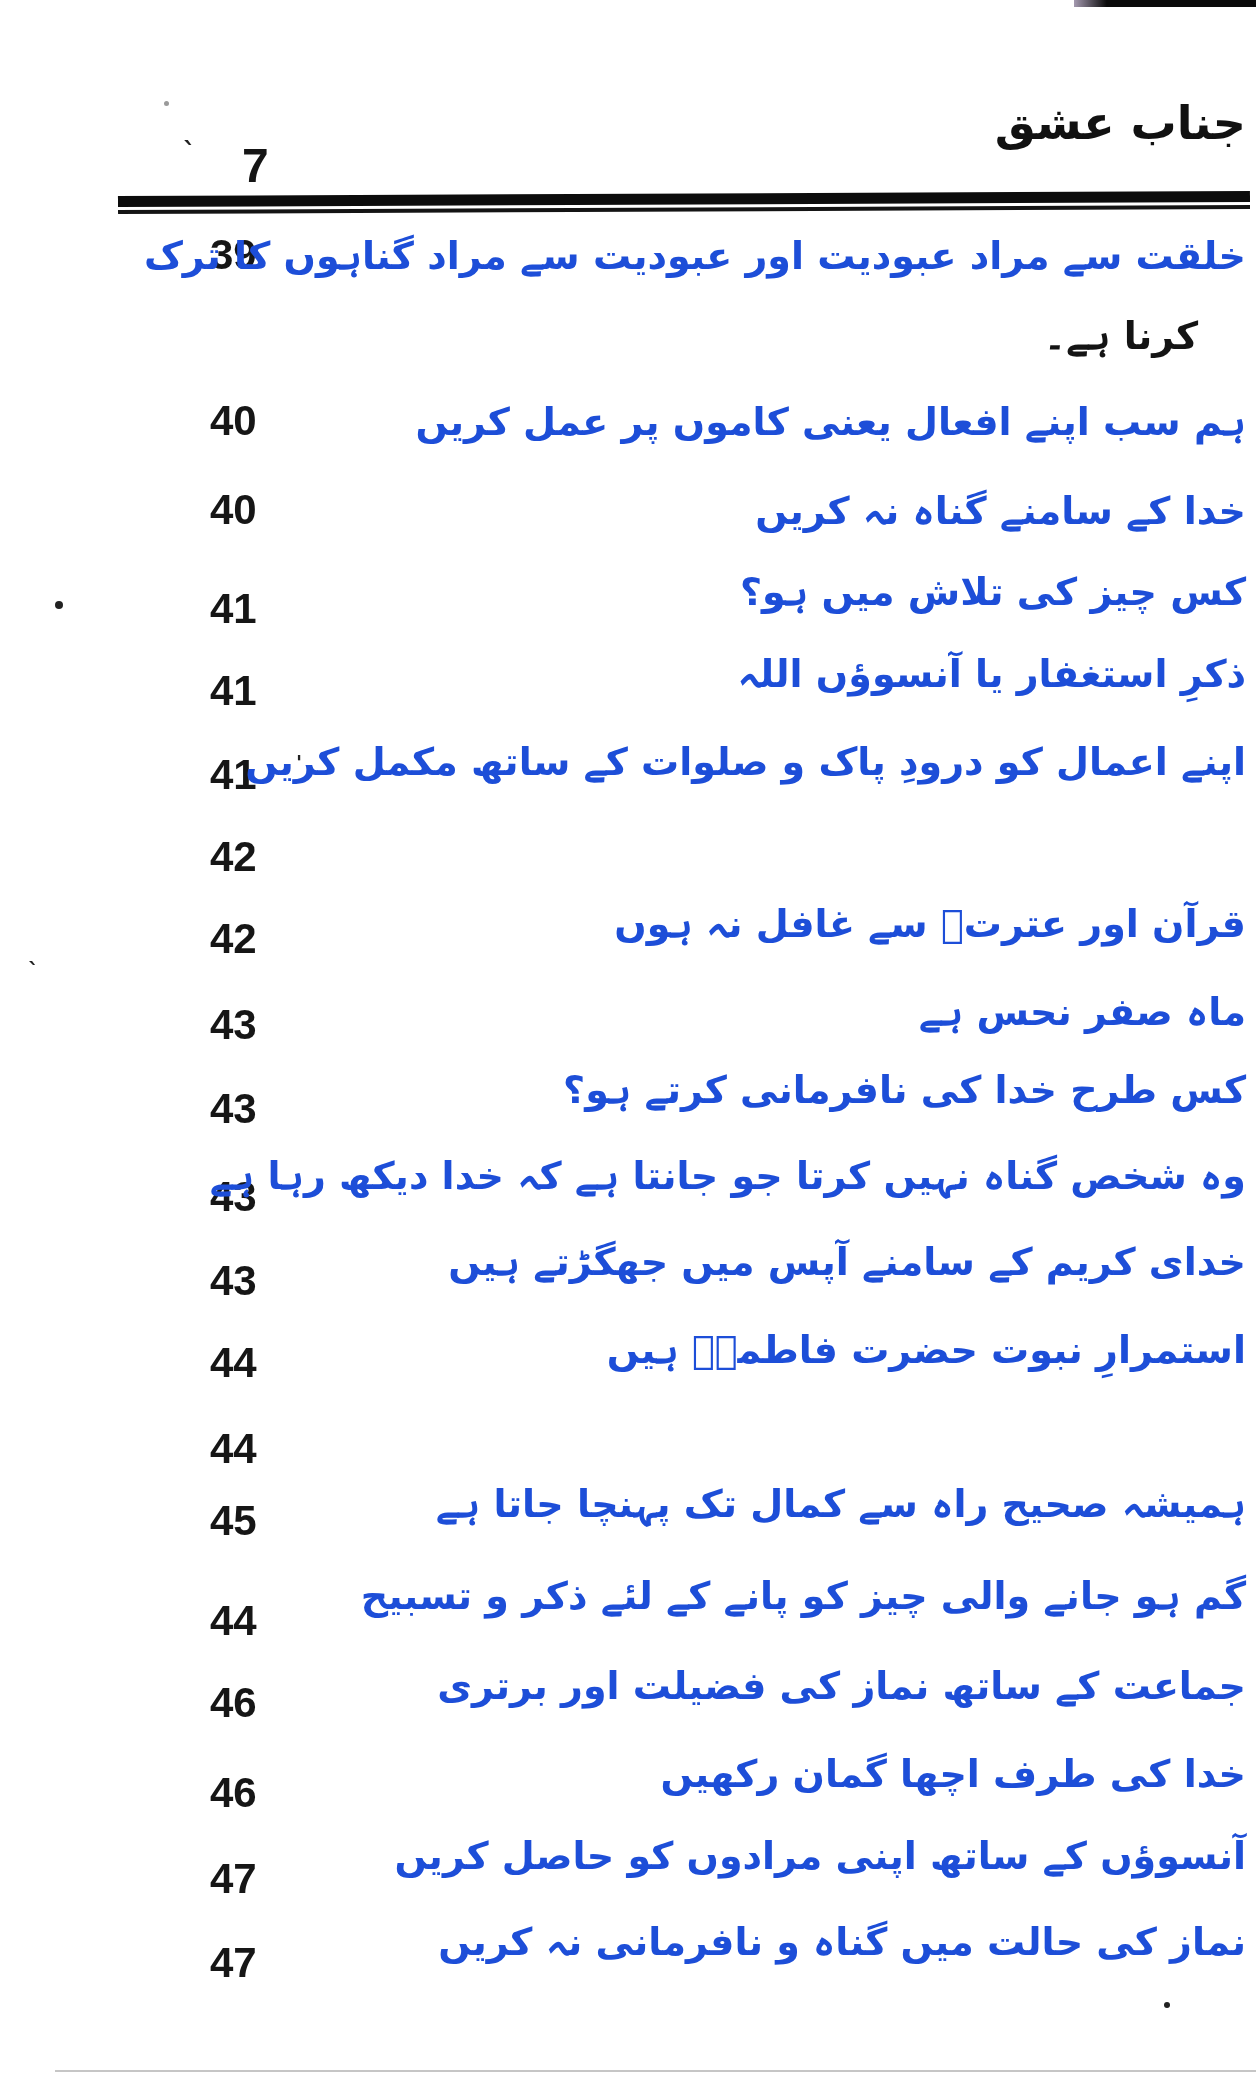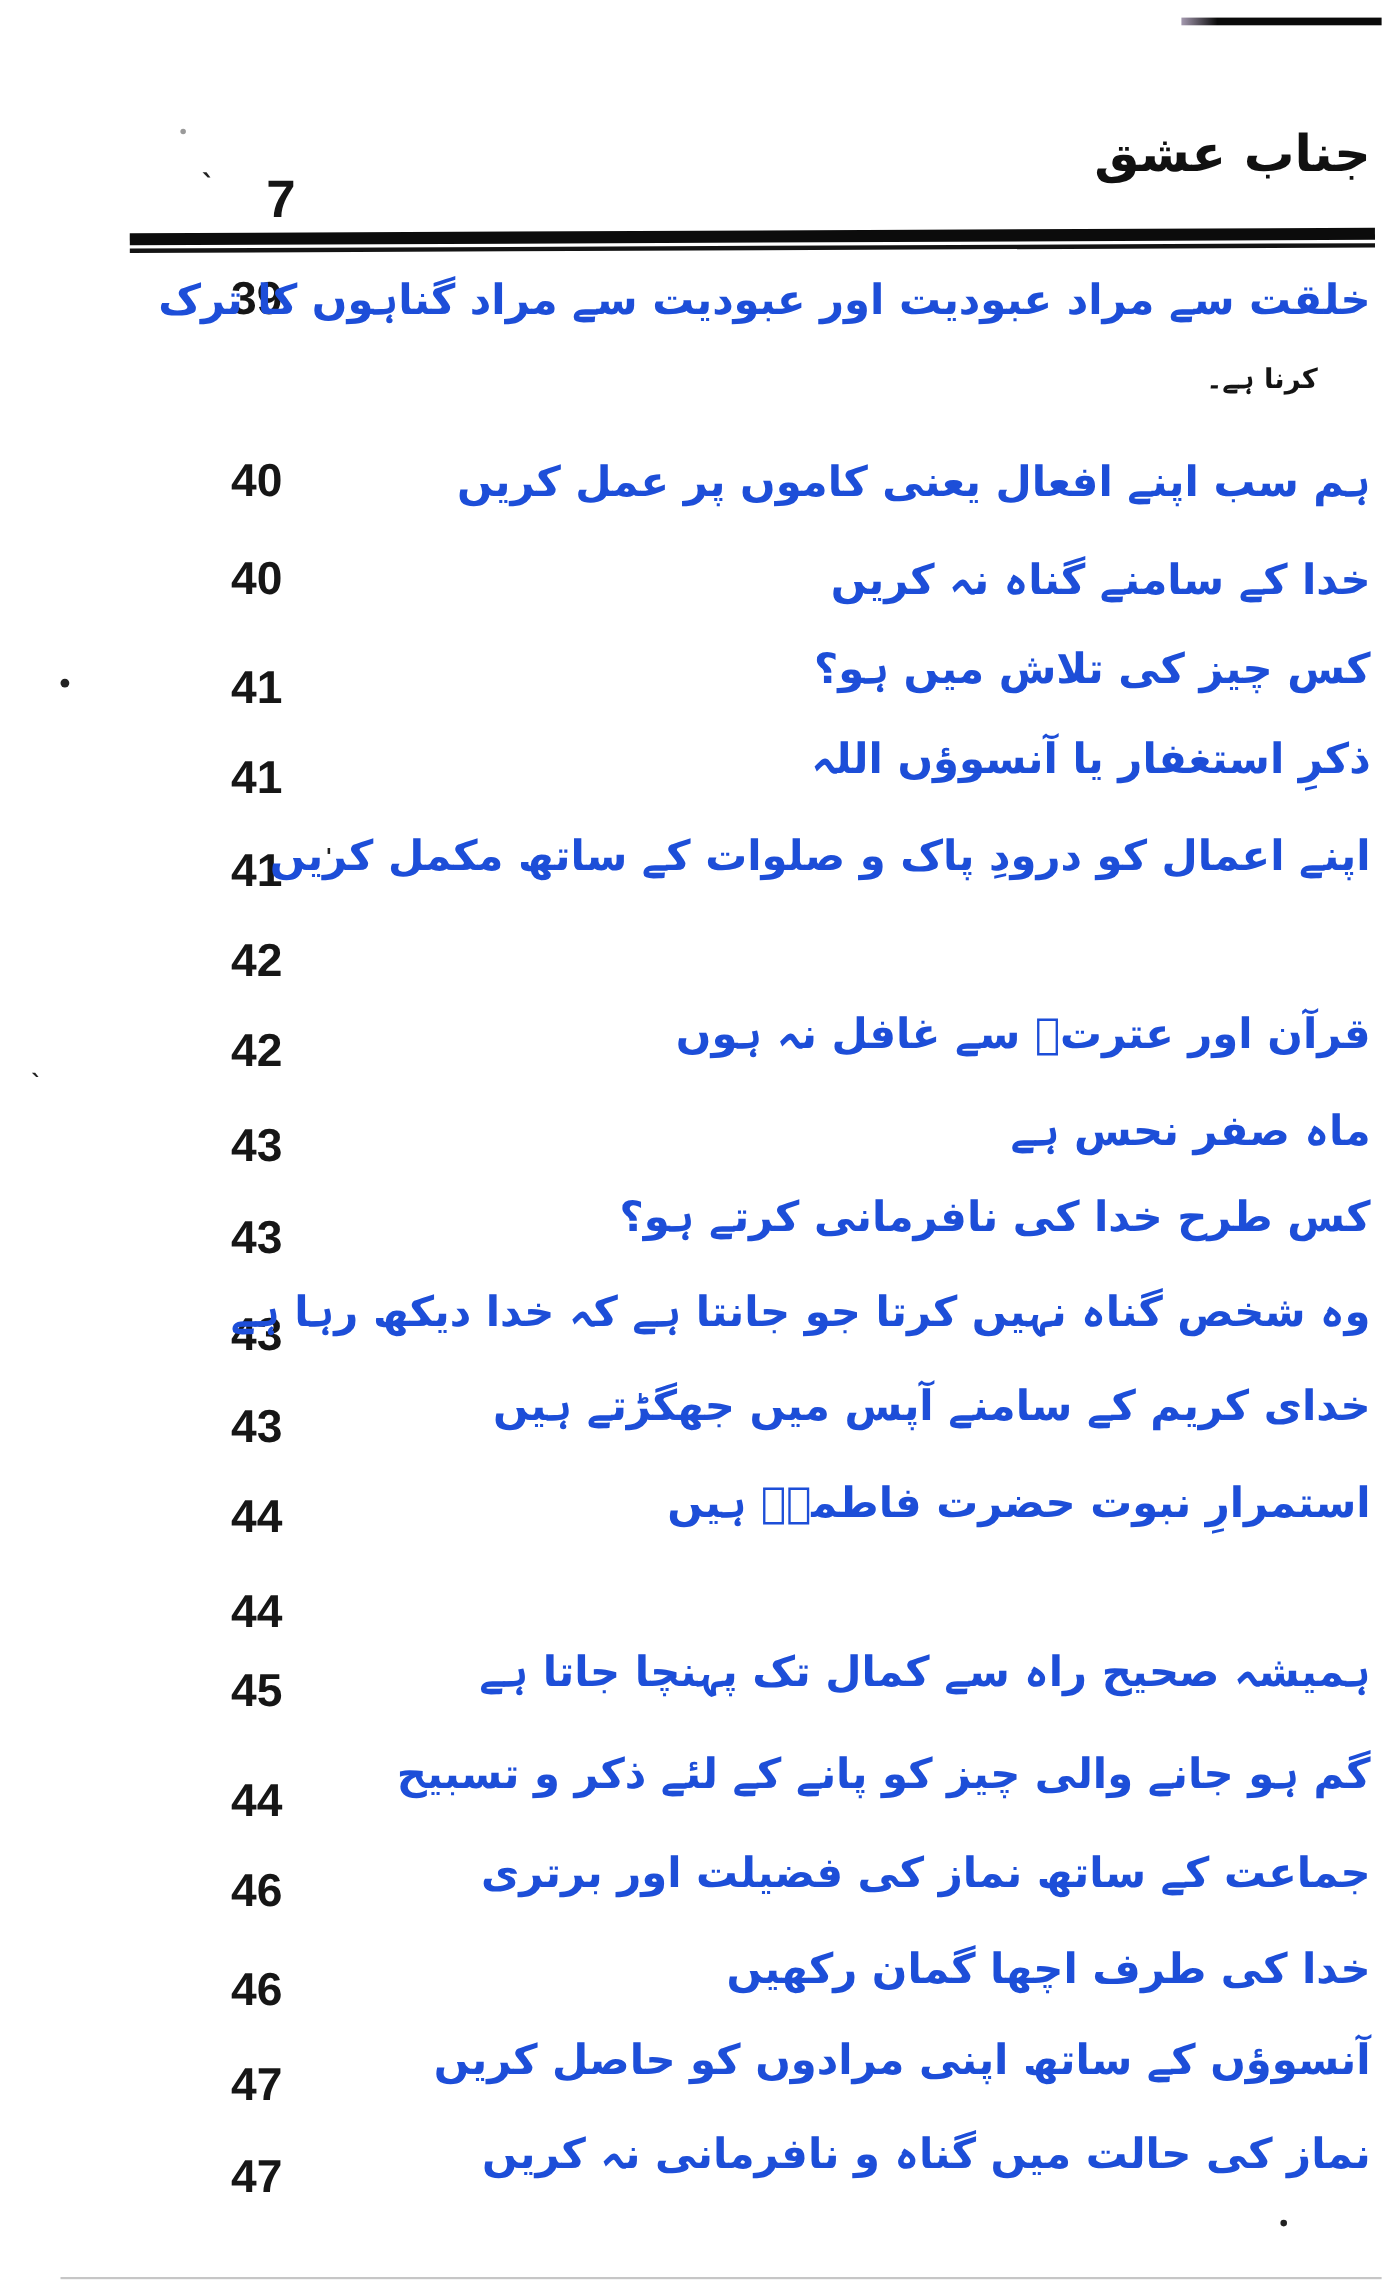--- a/index.html
+++ b/index.html
@@ -10,21 +10,20 @@
     width: 1256px;
     height: 2076px;
     background: #ffffff;
     position: relative;
     overflow: hidden;
     font-family: "DejaVu Sans", sans-serif;
   }
   .page {
     position: absolute;
     inset: 0;
-    margin-top: 16px;
   }
   
   .header-title {
     position: absolute;
     top: 96px;
     right: 10px;
     font-size: 46px;
     font-weight: bold;
     color: #111;
     direction: rtl;
@@ -89,21 +88,21 @@
     line-height: 1;
     font-weight: 700;
     color: #161616;
     font-family: "Liberation Sans", sans-serif;
   }
   .continuation {
     position: absolute;
     right: 58px;
     direction: rtl;
     white-space: nowrap;
-    font-size: 25px;
+    font-size: 38px;
     font-weight: bold;
     color: #141414;
     font-family: "DejaVu Sans", sans-serif;
   }
   
   .top-edge-bar {
     position: absolute;
     top: 0;
     right: 0;
     width: 182px;

